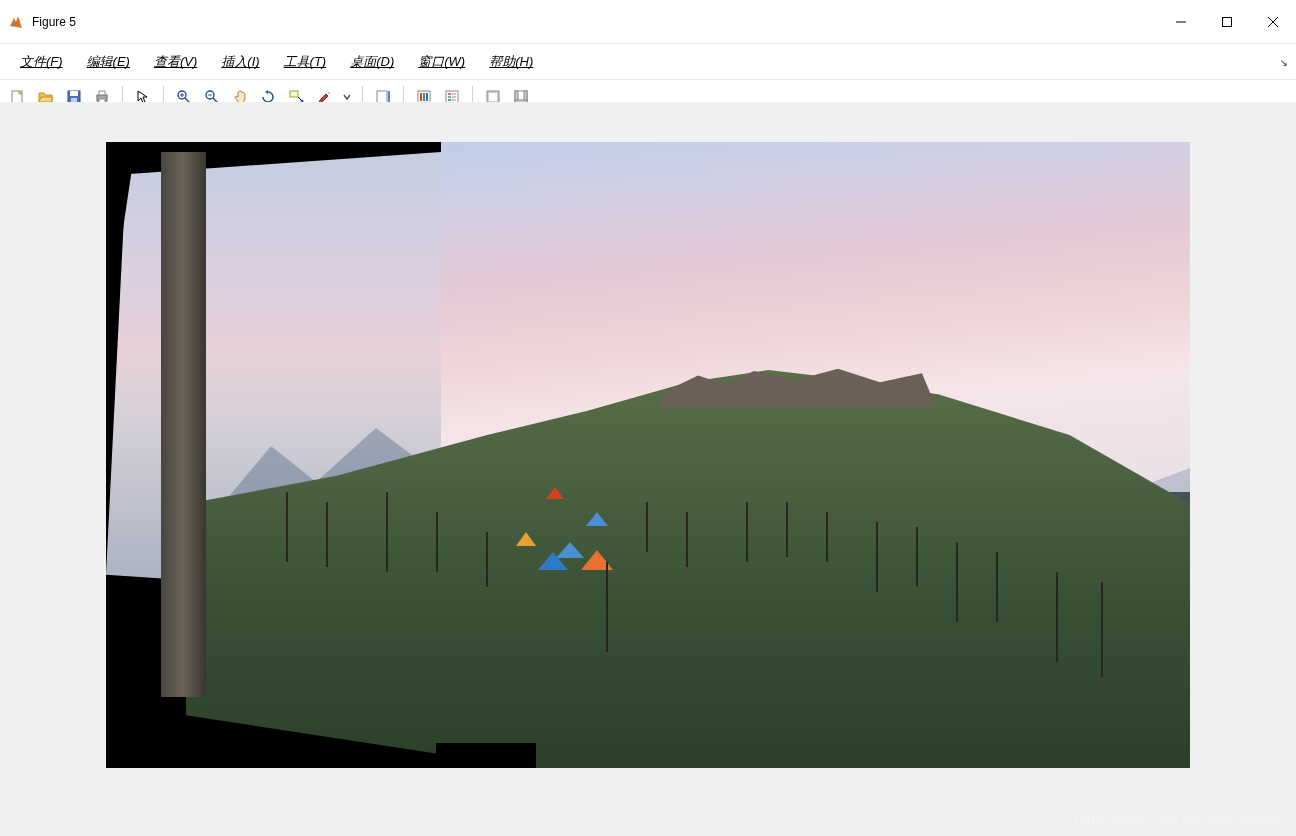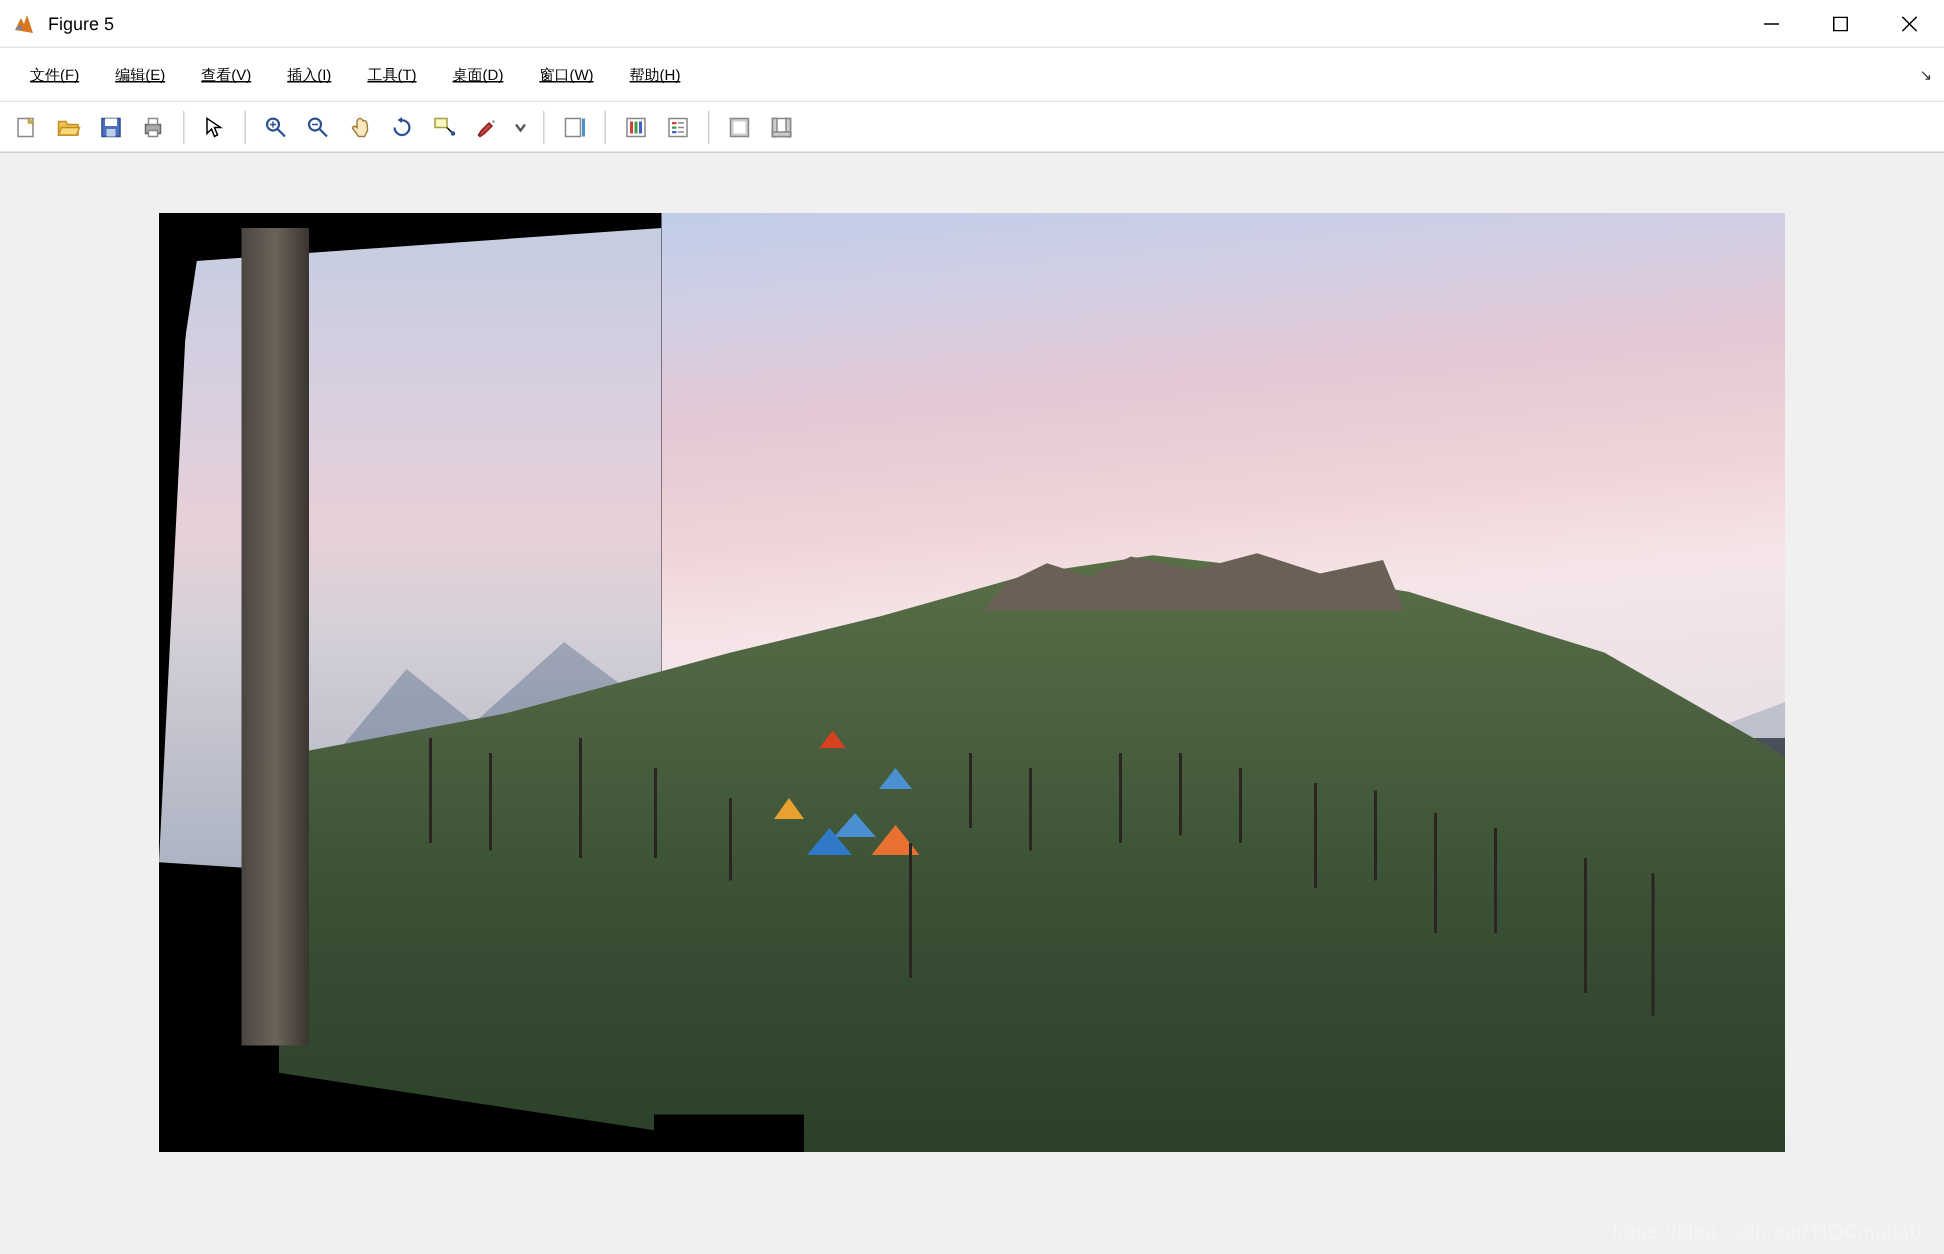--- a/index.html
+++ b/index.html
@@ -1,26 +1,26 @@
 <!DOCTYPE html>
 <html><head>
 <meta charset="utf-8">
 <style>
 * { margin: 0; padding: 0; box-sizing: border-box; font-family: "Microsoft YaHei", Tahoma, sans-serif; }
 body { background: #fff; width: 1296px; height: 836px; overflow: hidden; position: relative; }
 
-.titlebar { height: 32px; display: flex; align-items: center; padding: 0 0 0 8px; background: #fff; border-bottom: 1px solid #e5e5e5; }
+.titlebar { height: 44px; display: flex; align-items: center; padding: 0 0 0 8px; background: #fff; border-bottom: 1px solid #e5e5e5; }
 .titlebar .app-icon { width: 16px; height: 16px; margin-right: 8px; }
 .titlebar .title { font-size: 12px; flex: 1; color: #000; }
 .titlebar .win-controls { display: flex; height: 100%; }
 .titlebar .win-btn { width: 46px; display: flex; align-items: center; justify-content: center; cursor: pointer; }
 .titlebar .win-btn svg { width: 10px; height: 10px; }
 
 .menubar { height: 36px; display: flex; align-items: center; padding: 0 8px; background: #fff; border-bottom: 1px solid #e5e5e5; position: relative; }
-.menubar .menu-item { padding: 6px 12px; font-size: 10px; cursor: pointer; text-decoration: underline; text-decoration-skip-ink: none; }
+.menubar .menu-item { padding: 6px 12px; font-size: 13px; cursor: pointer; text-decoration: underline; text-decoration-skip-ink: none; font-style: italic; }
 .menubar .dock-arrow { position: absolute; right: 8px; top: 50%; transform: translateY(-50%); font-size: 10px; color: #333; cursor: pointer; }
 
 .toolbar { height: 34px; display: flex; align-items: center; padding: 0 6px; background: #fff; border-bottom: 1px solid #d0d0d0; gap: 4px; }
 .toolbar .tb-btn { width: 24px; height: 24px; display: flex; align-items: center; justify-content: center; cursor: pointer; border-radius: 2px; }
 .toolbar .divider { width: 1px; height: 22px; background: #d0d0d0; margin: 0 4px; }
 
 .canvas-area { position: absolute; top: 102px; left: 0; right: 0; bottom: 0; background: #f0f0f0; display: flex; align-items: flex-start; justify-content: center; padding-top: 40px; }
 .figure-content { width: 1084px; height: 626px; background: #000; position: relative; overflow: hidden; }
 
 

